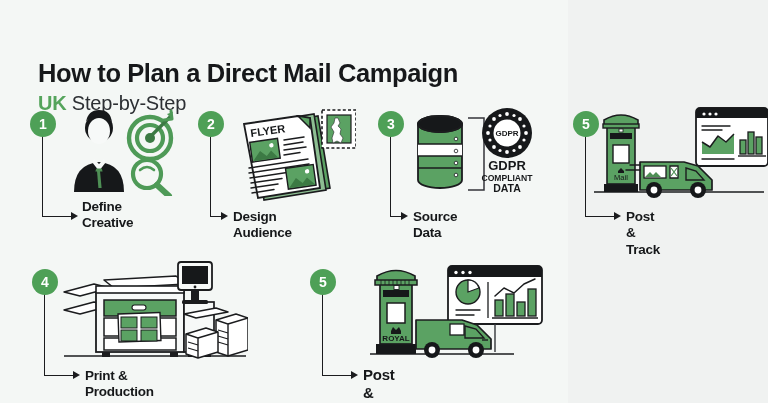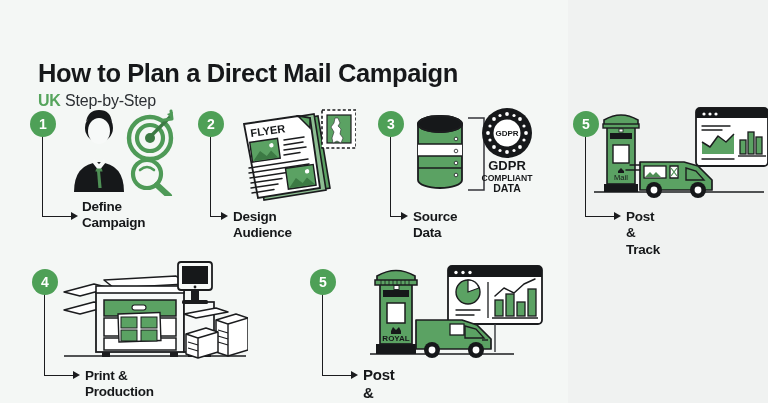--- a/index.html
+++ b/index.html
@@ -40,21 +40,21 @@
   .title {
     font-size: 25.5px;
     font-weight: bold;
     color: #16181a;
     letter-spacing: -0.4px;
     line-height: 1.12;
     white-space: nowrap;
   }
   .subtitle {
     margin-top: 4px;
-    font-size: 16px;
+    font-size: 20px;
     font-weight: normal;
     color: #2c2f33;
     letter-spacing: -0.2px;
     line-height: 1.15;
   }
   .subtitle .uk {
     color: #55a45c;
     font-weight: bold;
   }
 
@@ -114,21 +114,21 @@
   <div class="header">
     <div class="title">How to Plan a Direct Mail Campaign</div>
     <div class="subtitle"><span class="uk">UK</span><span> Step-by-Step</span></div>
   </div>
 
   <div class="step">
     <div class="badge" style="left:30px; top:111px;">1</div>
     <div class="connector" style="left:42px; top:130px; width:30px; height:86px;"></div>
     <div class="arrowhead" style="left:71px; top:211.5px;"></div>
     <div class="step-label" style="left:82px; top:199px;">Define
-Campaign</div>
+Creative</div>
 
     <div class="art" style="left:68px; top:108px;">
       <svg width="108" height="88" viewBox="0 0 108 88">
 
         <g>
           <circle cx="31" cy="20" r="14" fill="#16181a"></circle>
           <path d="M20 17 q0 -14 11 -14 q11 0 11 14 q0 6 -2 10 q-2 -12 -9 -12 q-7 0 -11 6 z" fill="#16181a"></path>
           <ellipse cx="31" cy="23" rx="11" ry="13" fill="#f7f9f8"></ellipse>
           <path d="M18 14 q2 -12 13 -12 q12 0 13 13 q-3 -7 -13 -7 q-10 0 -13 6 z" fill="#16181a"></path>
           <path d="M6 84 q0 -28 25 -30 q25 2 25 30 z" fill="#16181a"></path>

